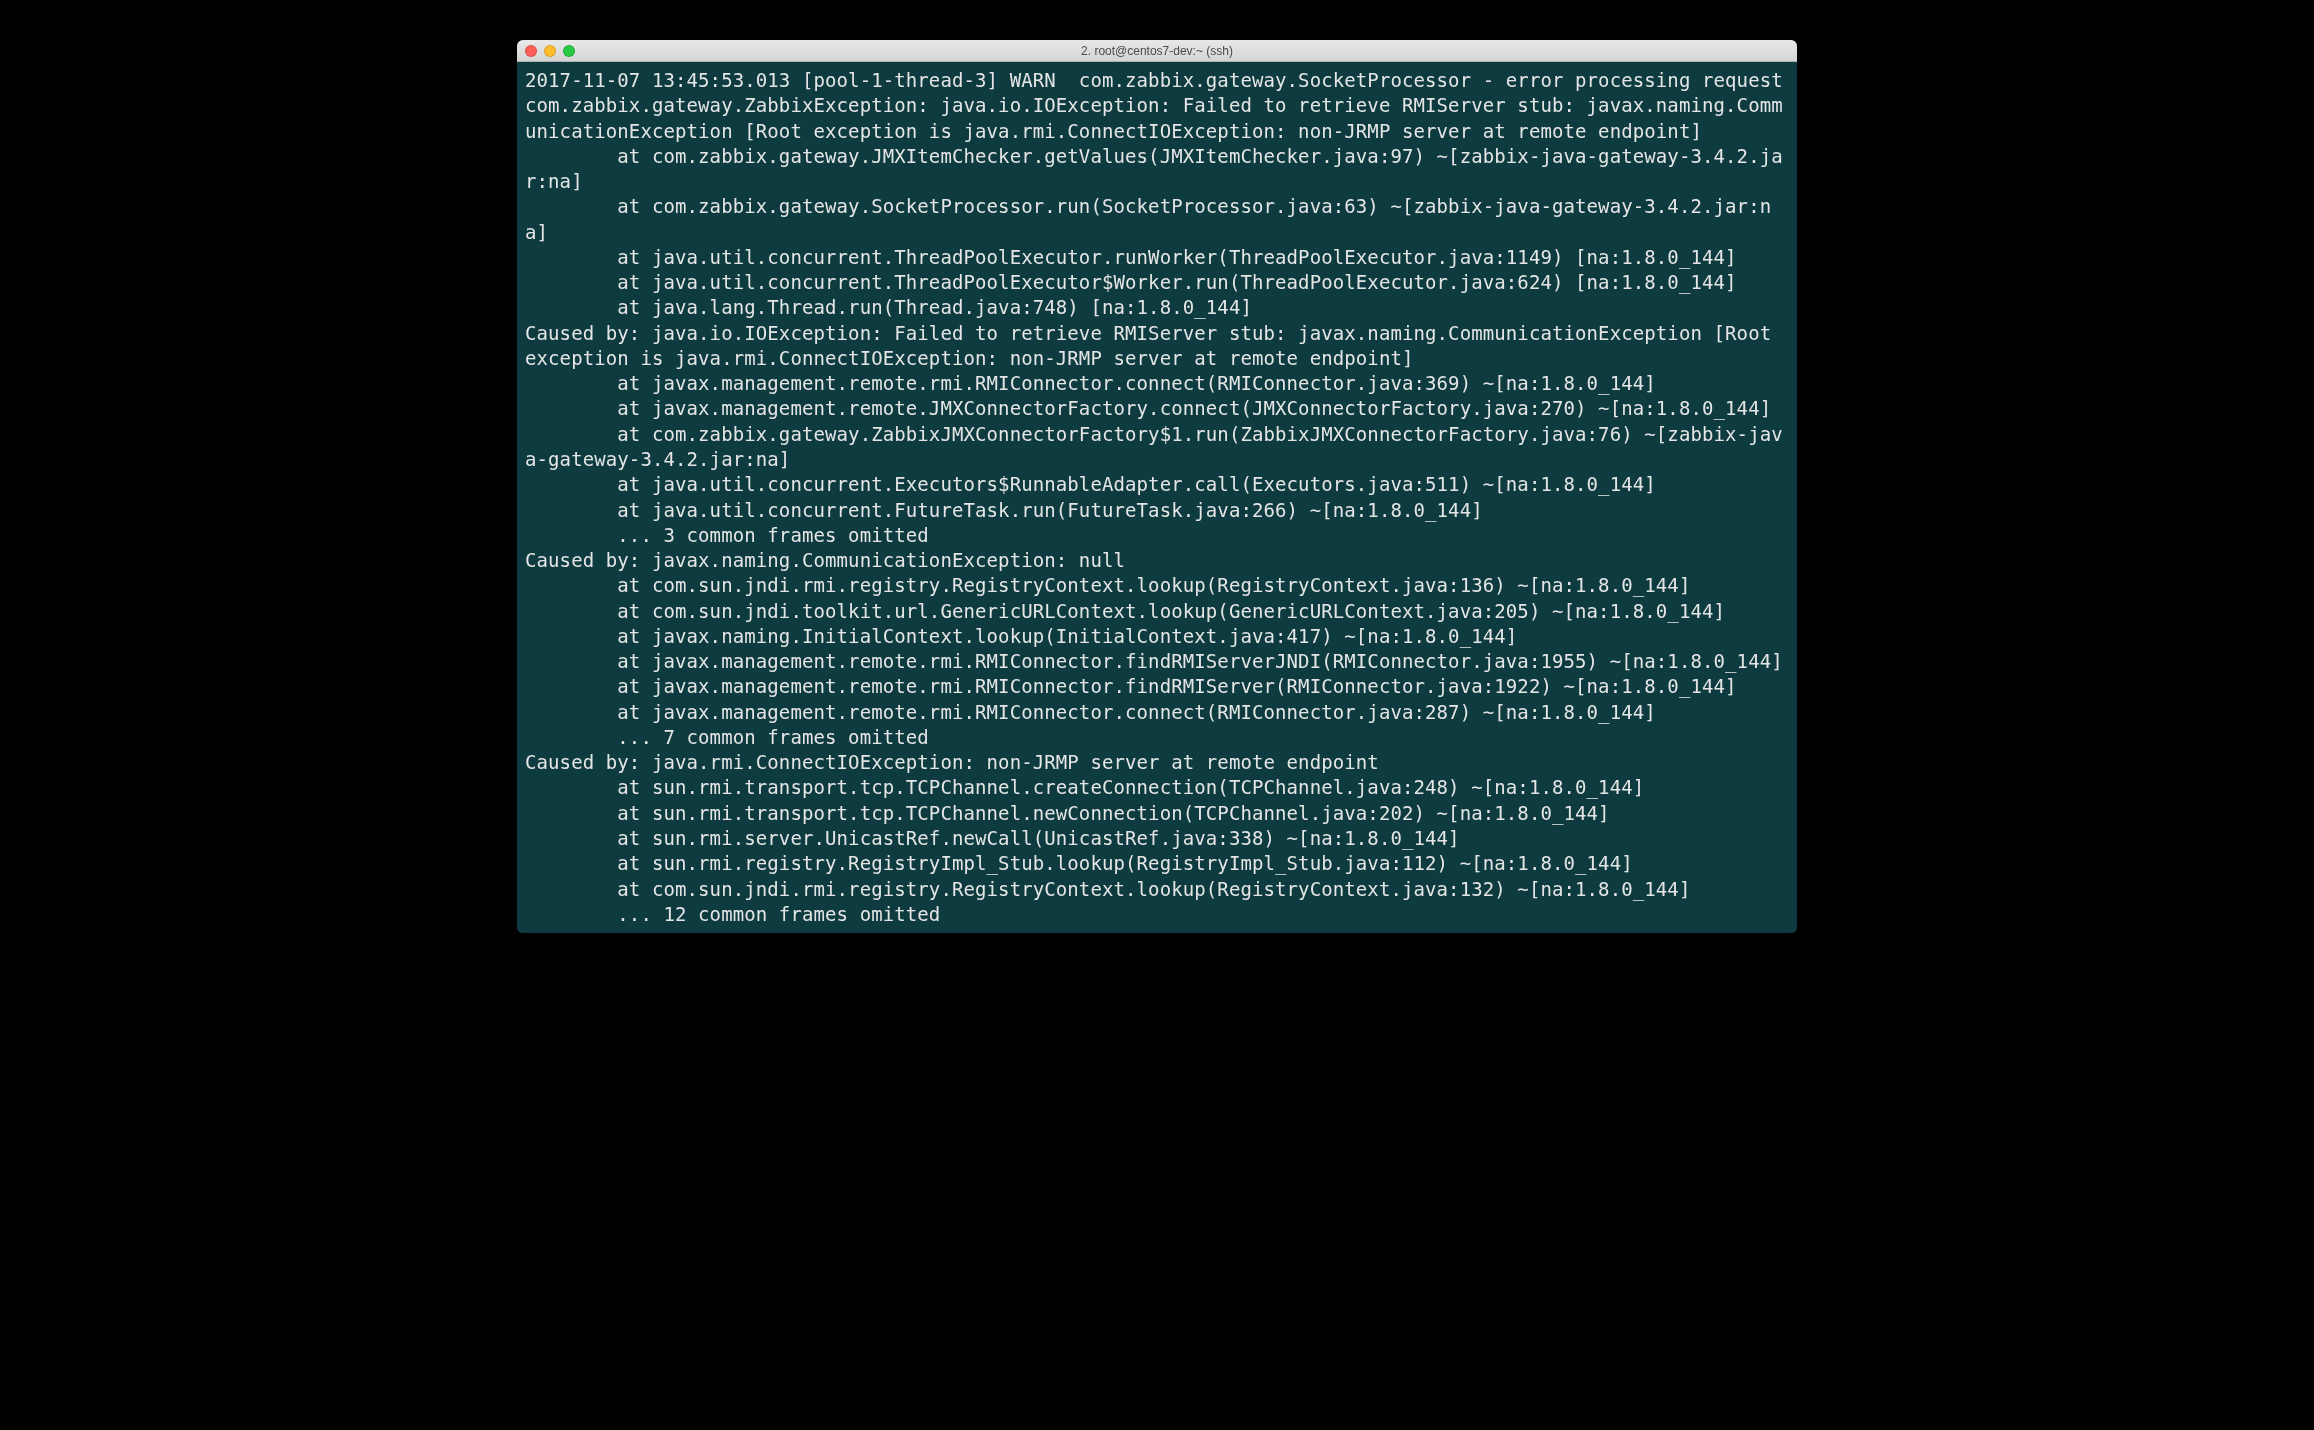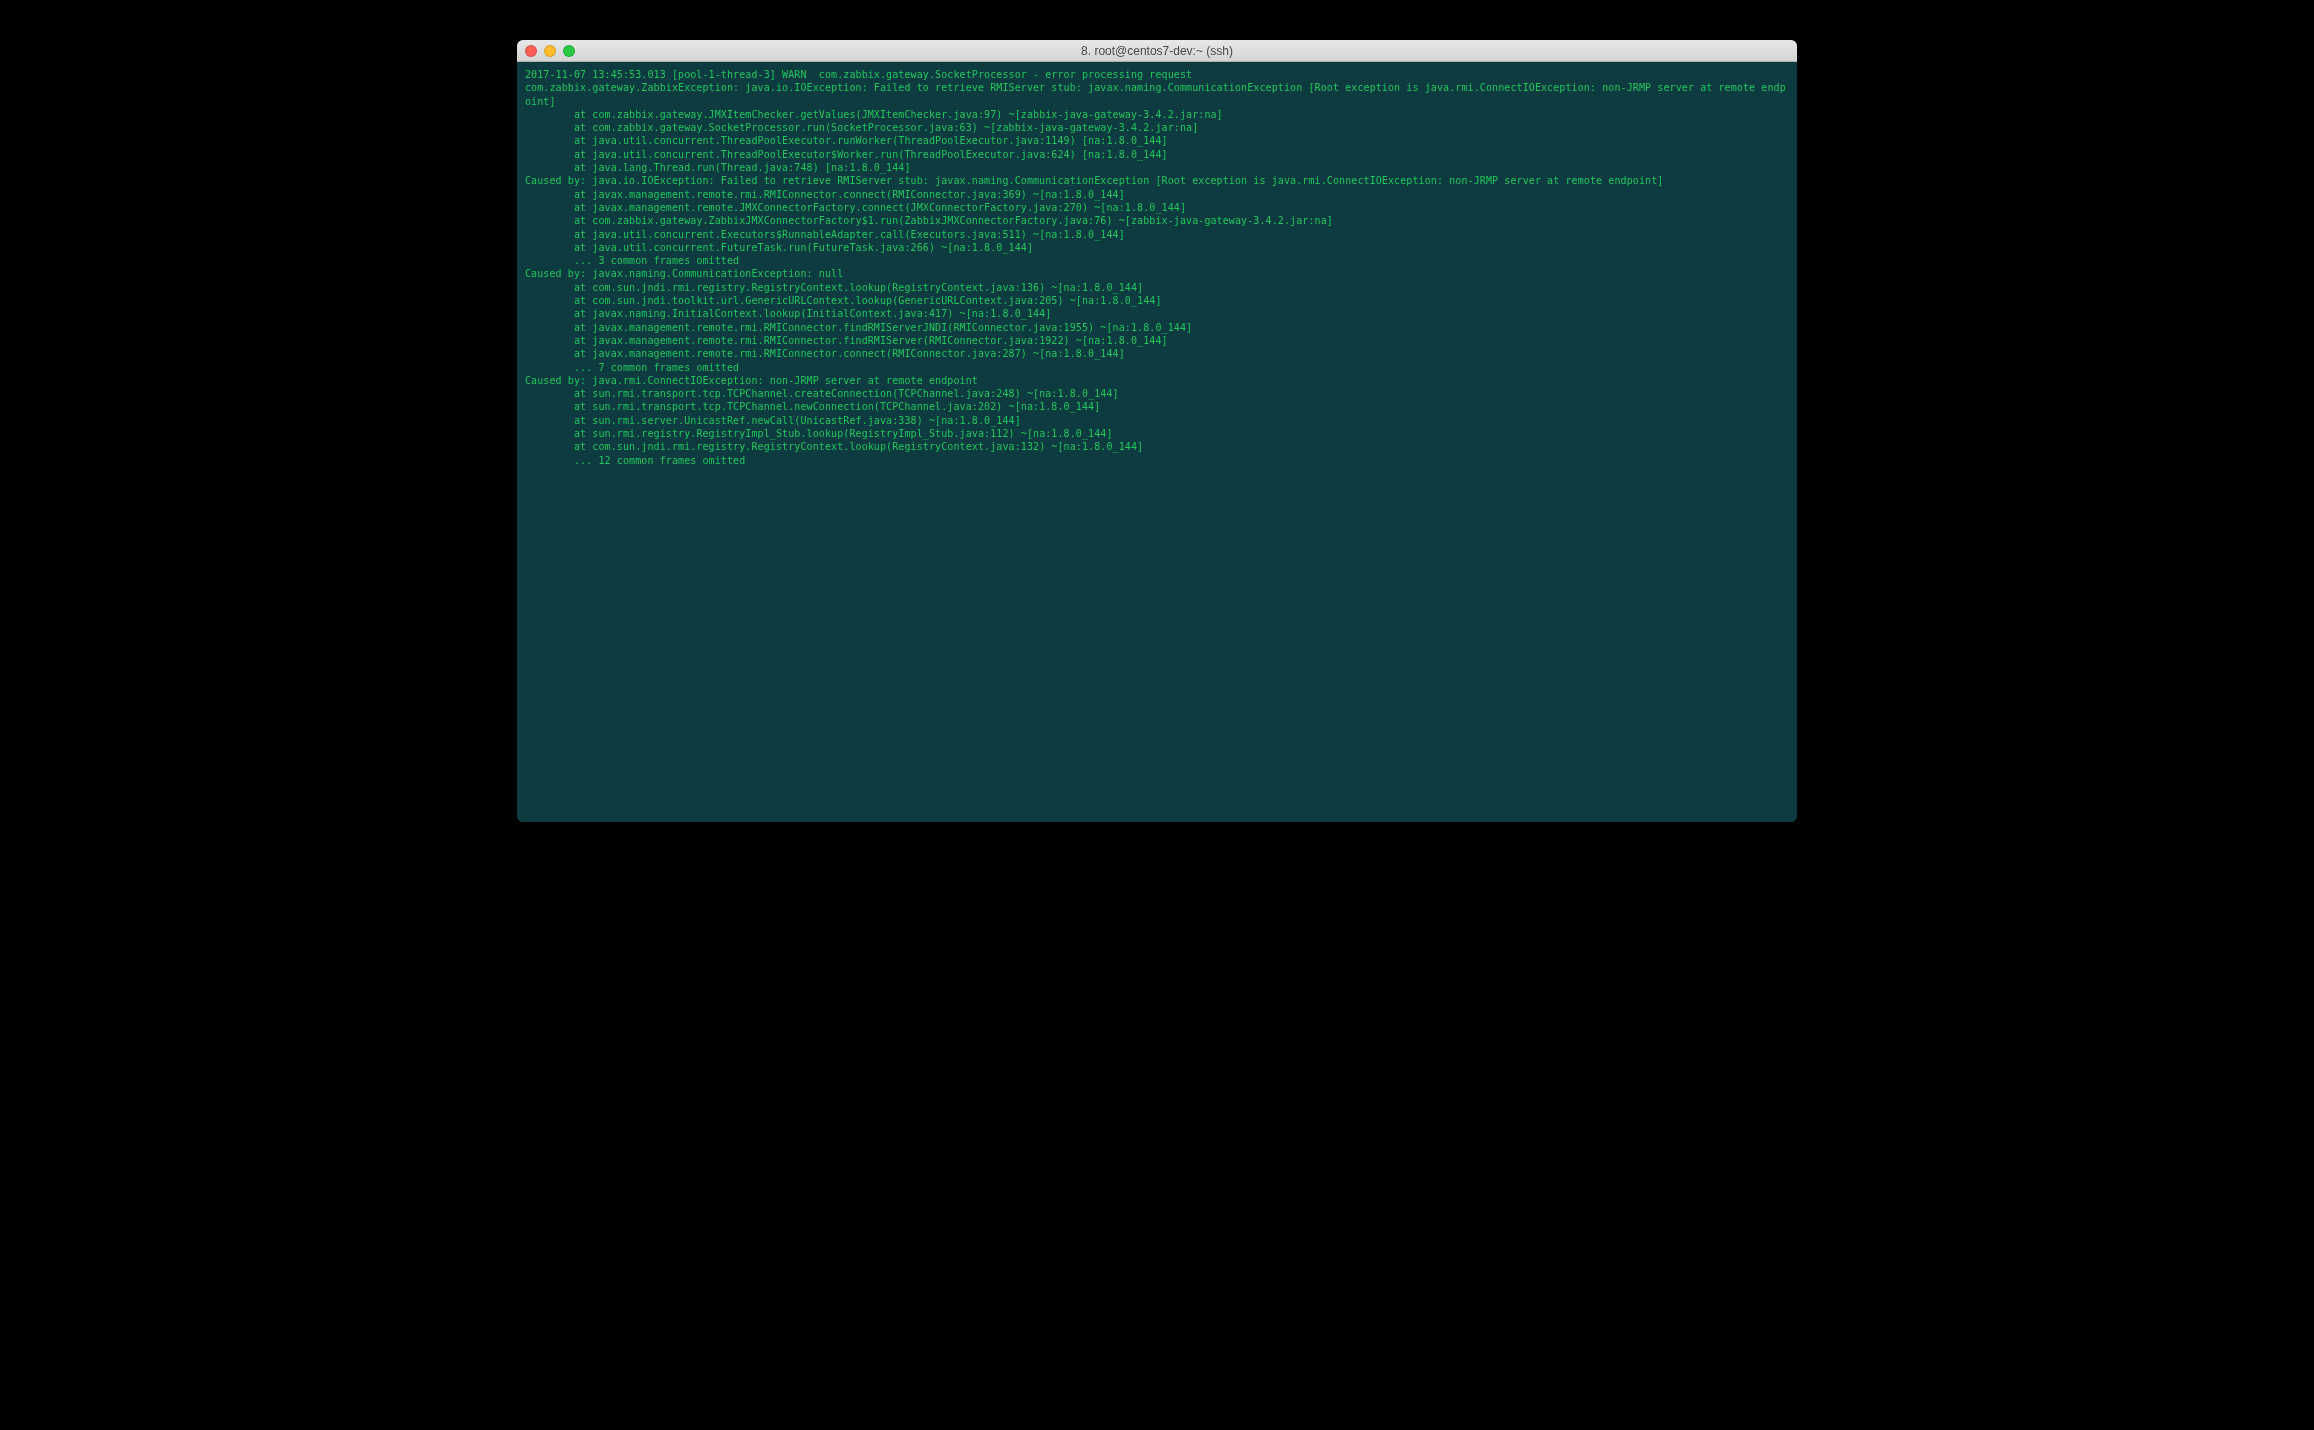--- a/index.html
+++ b/index.html
@@ -50,40 +50,40 @@
       left: 50%;
       transform: translateX(-50%);
       font-size: 12px;
       color: #4a4a4a;
       font-weight: 400;
     }
     .terminal-content {
       background: #0d3b3f;
       padding: 6px 8px;
       font-family: 'SF Mono', 'Menlo', 'Monaco', 'Consolas', monospace;
-      font-size: 10px;
+      font-size: 19px;
       line-height: 1.33;
-      color: #22c55e;
+      color: #e5e5e5;
       white-space: pre-wrap;
       word-break: break-all;
       letter-spacing: 0.1px;
       min-height: 760px;
     }
   </style>
 </head>
 <body>
 
 <div class="window">
   <div class="titlebar">
     <div class="window-controls">
       <div class="window-button close-btn"></div>
       <div class="window-button min-btn"></div>
       <div class="window-button max-btn"></div>
     </div>
-    <div class="title-text">8. root@centos7-dev:~ (ssh)</div>
+    <div class="title-text">2. root@centos7-dev:~ (ssh)</div>
   </div>
   <div class="terminal-content" id="terminal-body">2017-11-07 13:45:53.013 [pool-1-thread-3] WARN  com.zabbix.gateway.SocketProcessor - error processing request
 com.zabbix.gateway.ZabbixException: java.io.IOException: Failed to retrieve RMIServer stub: javax.naming.CommunicationException [Root exception is java.rmi.ConnectIOException: non-JRMP server at remote endpoint]
         at com.zabbix.gateway.JMXItemChecker.getValues(JMXItemChecker.java:97) ~[zabbix-java-gateway-3.4.2.jar:na]
         at com.zabbix.gateway.SocketProcessor.run(SocketProcessor.java:63) ~[zabbix-java-gateway-3.4.2.jar:na]
         at java.util.concurrent.ThreadPoolExecutor.runWorker(ThreadPoolExecutor.java:1149) [na:1.8.0_144]
         at java.util.concurrent.ThreadPoolExecutor$Worker.run(ThreadPoolExecutor.java:624) [na:1.8.0_144]
         at java.lang.Thread.run(Thread.java:748) [na:1.8.0_144]
 Caused by: java.io.IOException: Failed to retrieve RMIServer stub: javax.naming.CommunicationException [Root exception is java.rmi.ConnectIOException: non-JRMP server at remote endpoint]
         at javax.management.remote.rmi.RMIConnector.connect(RMIConnector.java:369) ~[na:1.8.0_144]

